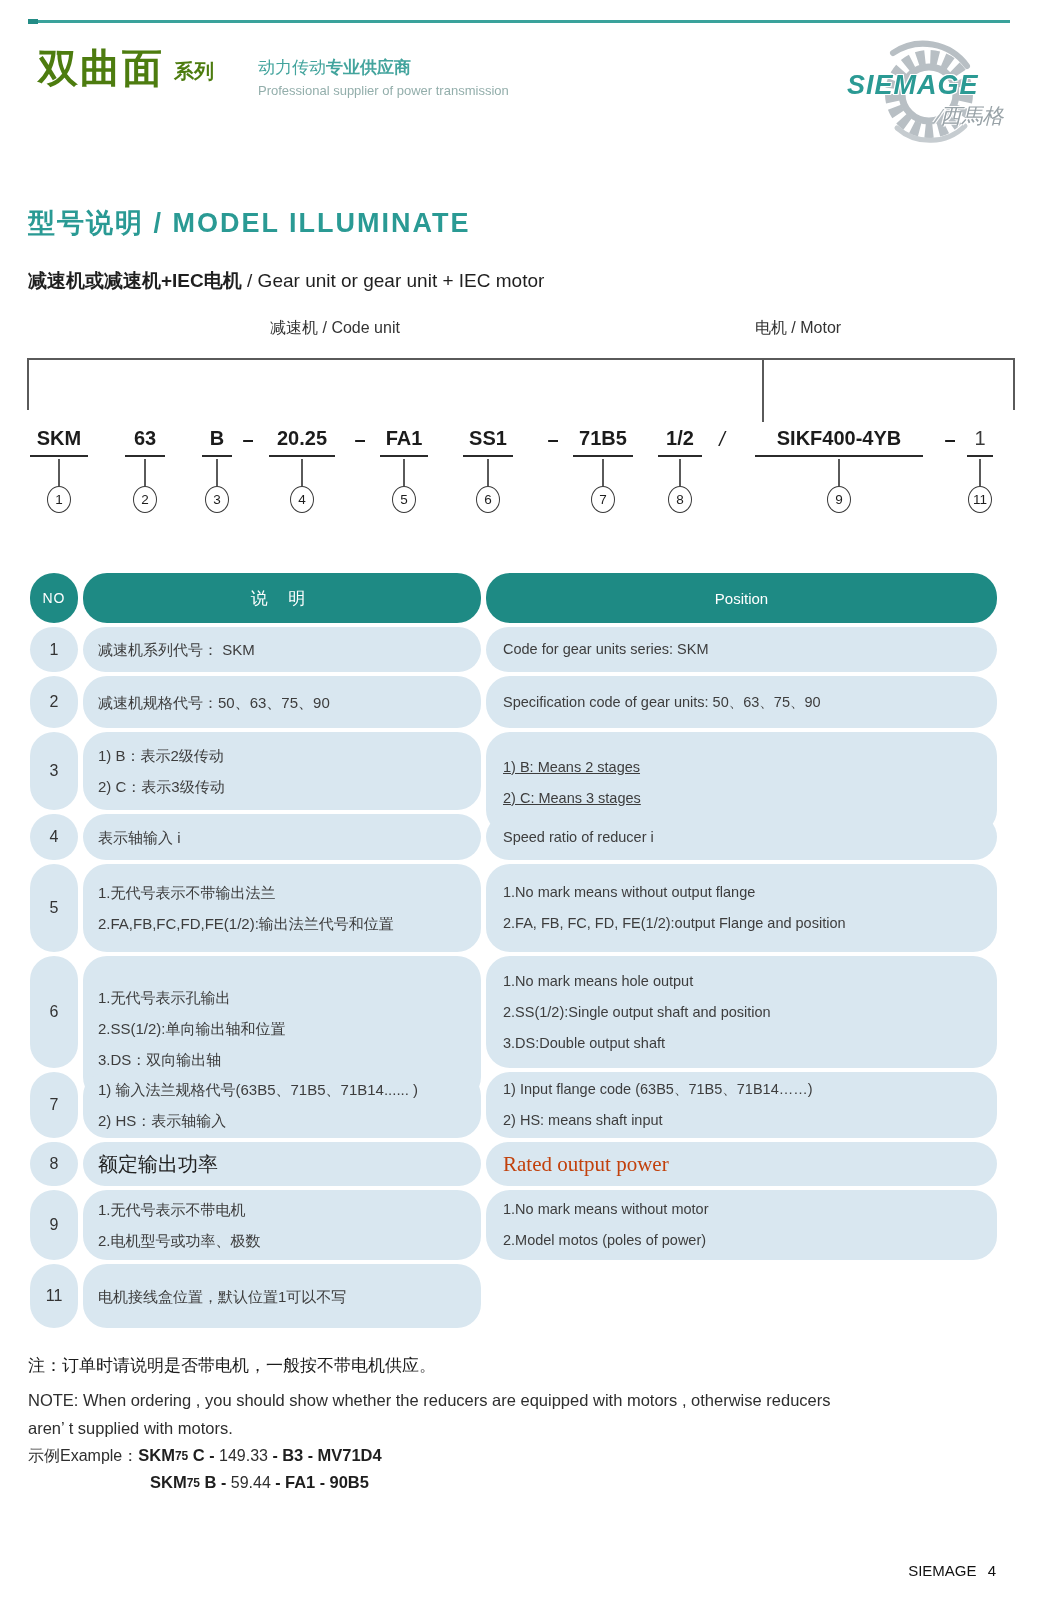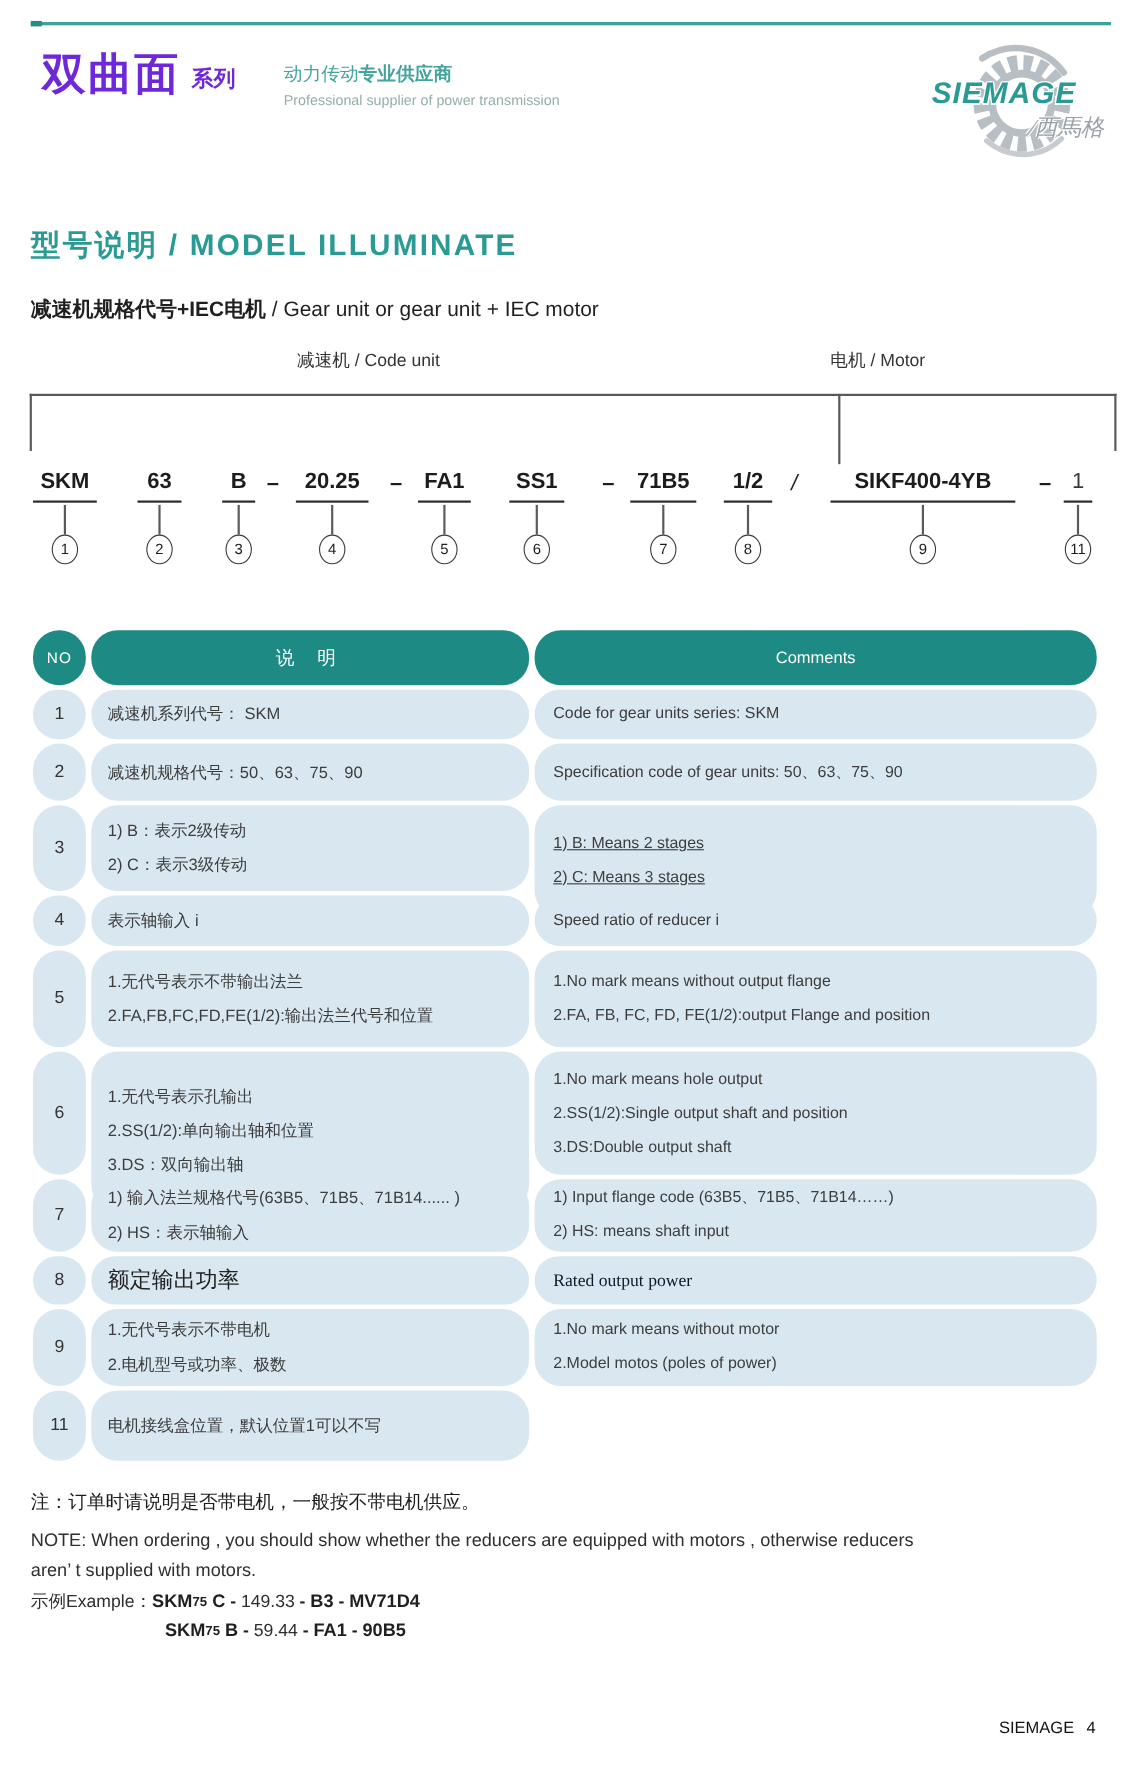--- a/index.html
+++ b/index.html
@@ -3,21 +3,21 @@
 <meta charset="utf-8">
 <style>
   * { margin:0; padding:0; box-sizing:border-box; }
   body { background:#fff; font-family:"Liberation Sans", sans-serif; }
   #page { position:relative; width:1040px; height:1606px; background:#ffffff; overflow:hidden; }
 
   
   .top-rule { position:absolute; left:28px; top:20px; width:982px; height:3px; background:#3aa29b; }
   .top-rule::before { content:""; position:absolute; left:0; top:-1px; width:10px; height:5px; background:#238c86; }
 
-  .brand { position:absolute; left:38px; top:48px; display:flex; align-items:flex-end; gap:10px; color:#6d28d9; }
+  .brand { position:absolute; left:38px; top:48px; display:flex; align-items:flex-end; gap:10px; color:#4d7c0f; }
   .brand-main { font-size:40px; font-weight:bold; line-height:1; letter-spacing:2px; }
   .brand-suffix { font-size:20px; font-weight:bold; margin-bottom:3px; }
 
   .tagline { position:absolute; left:258px; top:56px; }
   .tag-cn { font-size:17px; color:#43a49d; }
   .tag-cn .b { font-weight:bold; }
   .tag-en { font-size:13px; color:#93aeab; margin-top:4px; }
 
   .banner { position:absolute; left:30px; top:103px; width:830px; height:24px; background:#7ccac6;
             clip-path: polygon(0 0, calc(100% - 16px) 0, 100% 100%, 0 100%); }
@@ -74,21 +74,21 @@
   .t-row .cell { background:#d9e7f0; display:flex; flex-direction:column; justify-content:center;border-radius:24px; }
   .c-no { width:48px; align-items:center; font-size:16px; color:#333; }
   .c-cn { width:398px; padding-left:15px; font-size:15px; color:#3d3d3d; line-height:31px; }
   .c-en { flex:1; padding-left:17px; font-size:14.5px; color:#3d3d3d; line-height:31px; }
   .t-head { height:50px; }
   .t-head .cell { background:#1e8a84; color:#fff; align-items:center; justify-content:center; padding-left:0; }
   .h-no { font-size:14px; letter-spacing:1px; }
   .h-cn { font-size:17px; letter-spacing:8px; }
   .h-en { font-size:15px; }
   .t-row.serif .c-cn { font-family:Liberation Sans, sans-serif; font-size:20px; color:#222; }
-  .t-row.serif .c-en { font-family:"Liberation Serif", serif; font-size:16px; color:#0f172a; }
+  .t-row.serif .c-en { font-family:"Liberation Serif", serif; font-size:21px; color:#c2410c; }
   .t-row.tight-en .c-en { line-height:24px; font-size:14px; }
 
   
   .note-cn { position:absolute; left:28px; top:1354px; font-size:17px; color:#1c1c1c; white-space:nowrap; }
   .note-en { position:absolute; left:28px; top:1386px; font-size:16.5px; color:#2e2e2e; line-height:28px; }
   .example { position:absolute; left:28px; top:1446px; font-size:16px; color:#2e2e2e; }
   .example-line { display:flex; align-items:baseline; height:27px; }
   .example-line2 { padding-left:122px; }
   .example .seg-code { font-weight:bold; color:#1f1f1f; font-size:16.5px; white-space:pre; }
   .example .seg-sup { font-weight:bold; color:#1f1f1f; font-size:12px; position:relative; top:-1px; }
@@ -121,21 +121,21 @@
       <circle cx="62" cy="54" r="37" fill="none" stroke="#b8bfc4" stroke-width="14" stroke-dasharray="8 5.5"></circle>
       <circle cx="62" cy="54" r="27" fill="none" stroke="#b8bfc4" stroke-width="7"></circle>
       <path d="M 100 26 A 54 54 0 0 0 26 13" fill="none" stroke="#b8bfc4" stroke-width="6" stroke-linecap="round"></path>
       <path d="M 30 88 A 50 50 0 0 0 98 86" fill="none" stroke="#c6ccd0" stroke-width="5" stroke-linecap="round"></path>
     </svg>
     <div class="logo-wordmark">SIEMAGE</div>
     <div class="logo-cn"><span class="swoosh">⁄</span><span>西馬格</span></div>
   </div>
 
   <div class="section-title">型号说明 / MODEL ILLUMINATE</div>
-  <div class="subtitle"><span class="cnb">减速机规格代号+IEC电机</span><span> / Gear unit or gear unit + IEC motor</span></div>
+  <div class="subtitle"><span class="cnb">减速机或减速机+IEC电机</span><span> / Gear unit or gear unit + IEC motor</span></div>
 
   <div class="group-label gl-gear">减速机 / Code unit</div>
   <div class="group-label gl-motor">电机 / Motor</div>
 
   <div class="model-diagram">
     <div class="br-h"></div>
     <div class="br-v br-left"></div>
     <div class="br-v br-mid"></div>
     <div class="br-v br-right"></div>
     <div id="model-parts">
@@ -174,21 +174,21 @@
         <div class="m-part u light" style="left: 967px; width: 26px;">1</div>
         <div class="m-conn" style="left: 979.25px;"></div>
         <div class="m-circle" style="left: 968px;">11</div>
       </div>
   </div>
 
   <div class="spec-table">
     <div class="t-row t-head">
       <div class="cell c-no h-no">NO</div>
       <div class="cell c-cn h-cn">说  明</div>
-      <div class="cell c-en h-en">Comments</div>
+      <div class="cell c-en h-en">Position</div>
     </div>
     <div id="table-body">
         <div class="t-row" style="height: 45px;">
           <div class="cell c-no" style="height: 45px;">1</div>
           <div class="cell c-cn" style="height: 45px;">
             <div>减速机系列代号： SKM</div>
           </div>
           <div class="cell c-en" style="height: 45px;">
             <div>Code for gear units series: SKM</div>
           </div>

